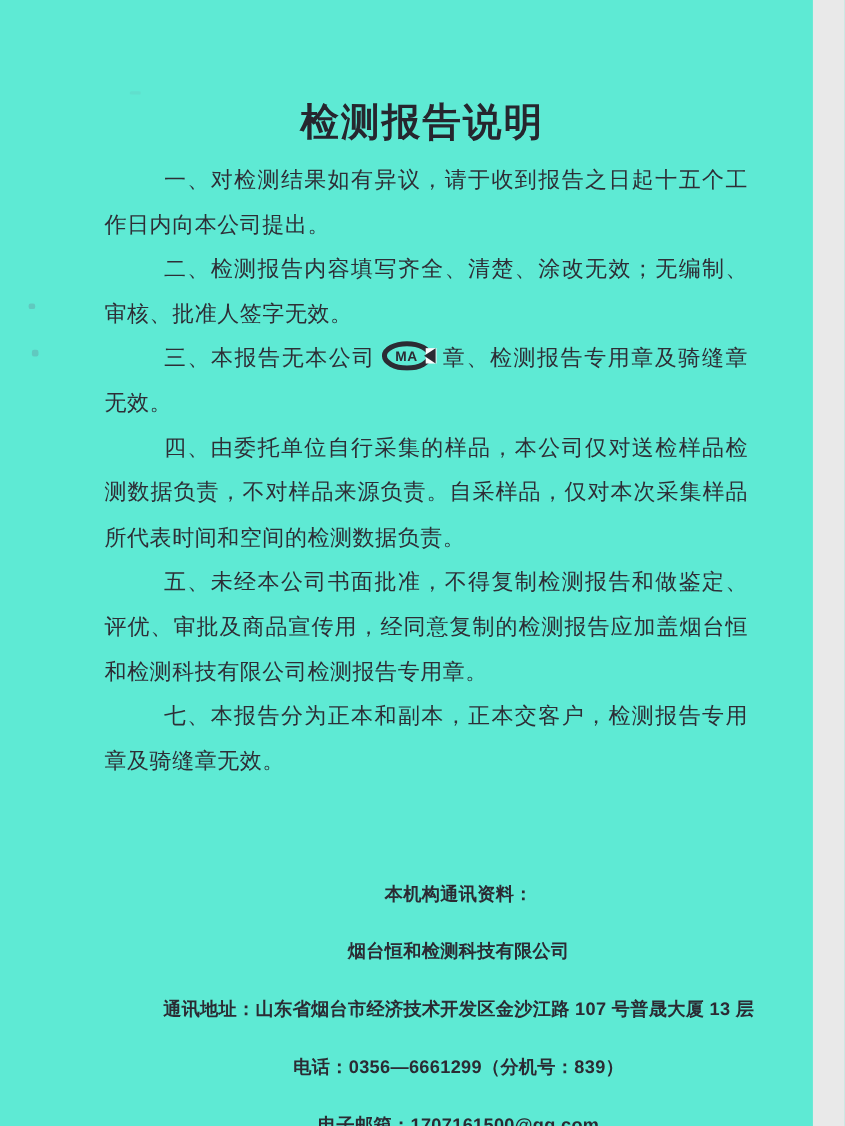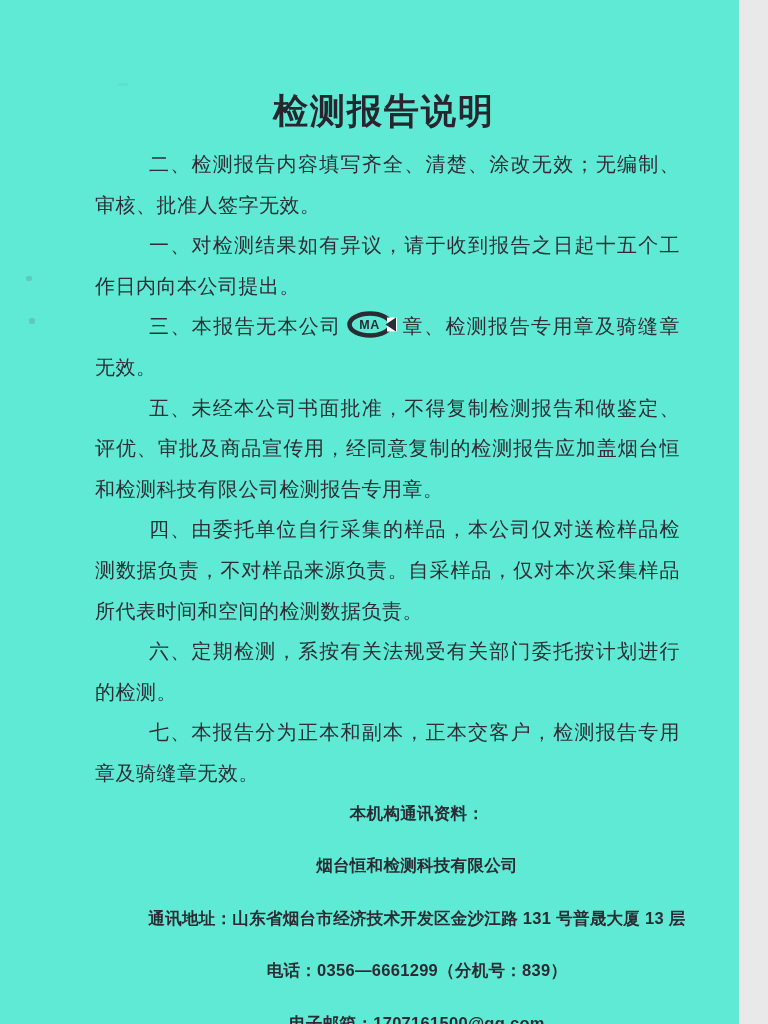--- a/index.html
+++ b/index.html
@@ -100,38 +100,37 @@
   .speck-3 { left: 118px; top: 83px; width: 10px; height: 3px; background: rgba(120,130,150,0.10); }
 </style>
 </head>
 <body>
 
 <div class="page">
 
   <h1 class="report-title">检测报告说明</h1>
 
   <section class="doc-body">
+    <p>一、对检测结果如有异议，请于收到报告之日起十五个工作日内向本公司提出。</p>
     <p>二、检测报告内容填写齐全、清楚、涂改无效；无编制、审核、批准人签字无效。</p>
-    <p>一、对检测结果如有异议，请于收到报告之日起十五个工作日内向本公司提出。</p>
     <p><span>三、本报告无本公司</span><span class="cma-mark"><svg width="50" height="27" viewBox="0 0 50 27" aria-hidden="true">
           <ellipse cx="23" cy="13.5" rx="20.5" ry="11" fill="none" stroke="#2b2b33" stroke-width="4.6"></ellipse>
           <rect x="40" y="6.5" width="10" height="14" fill="#fcfcfd"></rect>
           <polygon points="49,6.5 49,20.5 38.5,13.5" fill="#2b2b33"></polygon>
           <text x="22.5" y="18.3" text-anchor="middle" font-family="Liberation Sans, sans-serif" font-size="12.5" font-weight="bold" fill="#2b2b33">MA</text>
         </svg></span><span>章、检测报告专用章及骑缝章无效。</span></p>
+    <p>四、由委托单位自行采集的样品，本公司仅对送检样品检测数据负责，不对样品来源负责。自采样品，仅对本次采集样品所代表时间和空间的检测数据负责。</p>
     <p>五、未经本公司书面批准，不得复制检测报告和做鉴定、评优、审批及商品宣传用，经同意复制的检测报告应加盖烟台恒和检测科技有限公司检测报告专用章。</p>
-    <p>四、由委托单位自行采集的样品，本公司仅对送检样品检测数据负责，不对样品来源负责。自采样品，仅对本次采集样品所代表时间和空间的检测数据负责。</p>
-    <p>六、定期检测，系按有关法规受有关部门委托按计划进行的检测。</p>
     <p>七、本报告分为正本和副本，正本交客户，检测报告专用章及骑缝章无效。</p>
   </section>
 
   <footer class="contact">
     <div class="contact-heading">本机构通讯资料：</div>
     <div class="contact-line">烟台恒和检测科技有限公司</div>
-    <div class="contact-line">通讯地址：山东省烟台市经济技术开发区金沙江路 131 号普晟大厦 13 层</div>
+    <div class="contact-line">通讯地址：山东省烟台市经济技术开发区金沙江路 107 号普晟大厦 13 层</div>
     <div class="contact-line">电话：0356—6661299（分机号：839）</div>
     <div class="contact-line">电子邮箱：1707161500@qq.com</div>
     <div class="contact-line">邮编：264006</div>
   </footer>
 
   <div class="stamp">
     <div class="stamp-ring"></div>
     <div class="stamp-mark-a"></div>
     <div class="stamp-mark-b"></div>
   </div>

